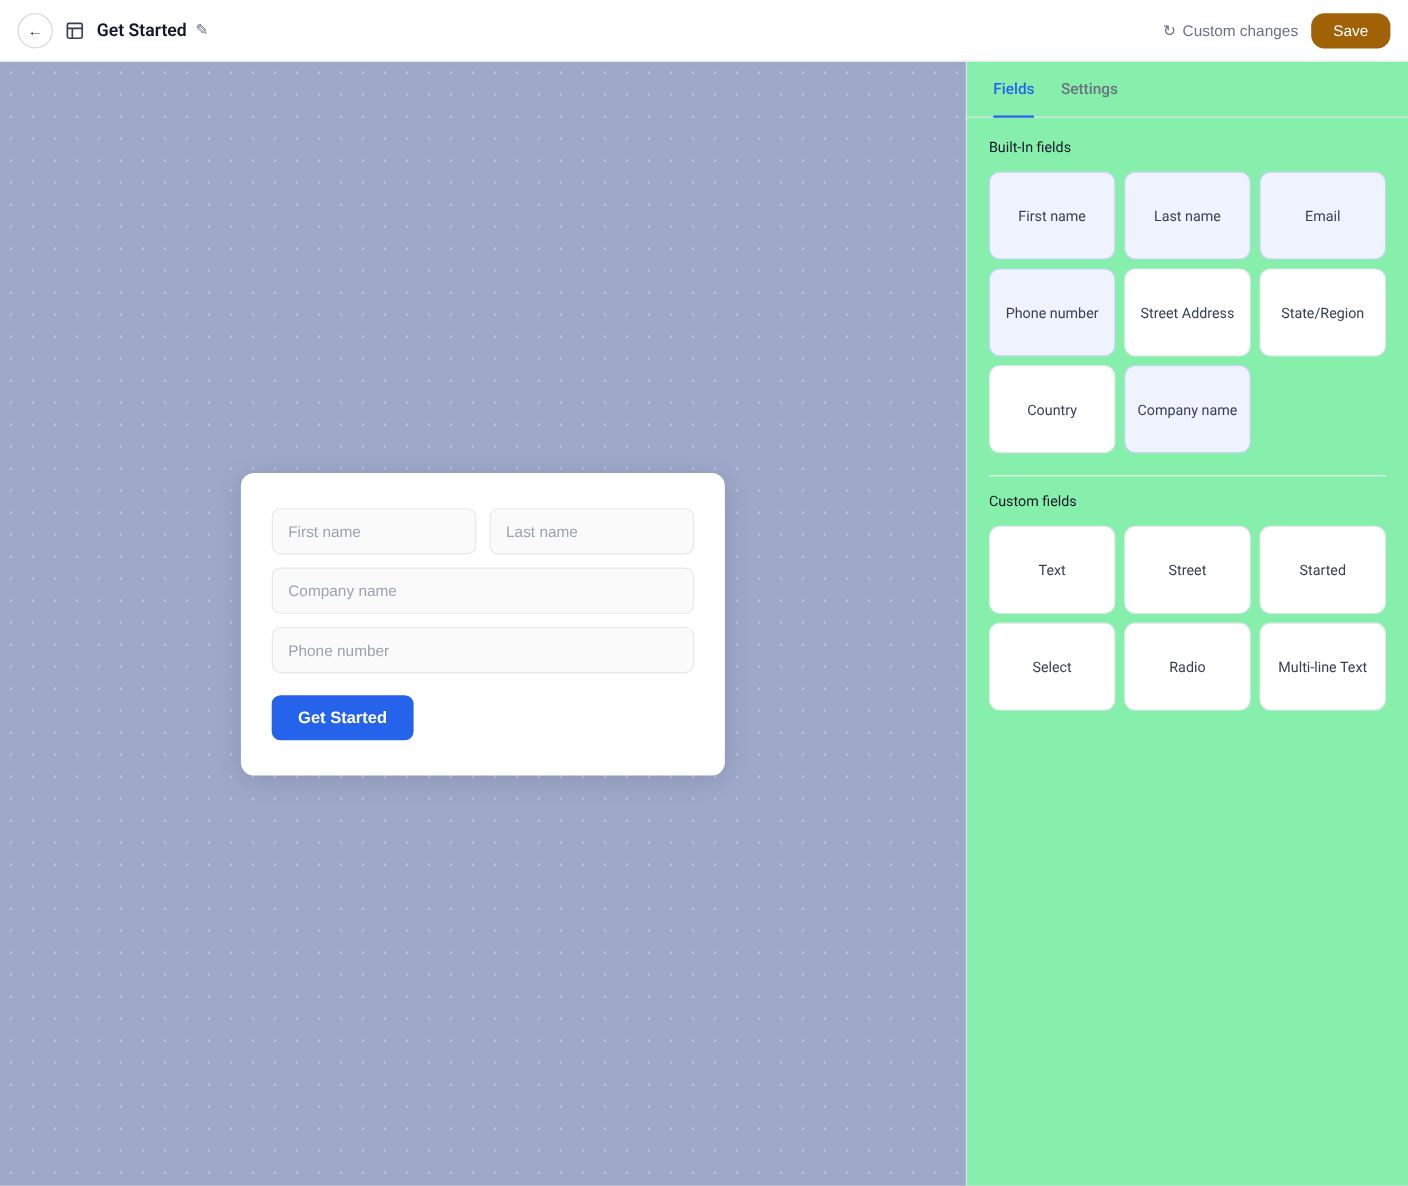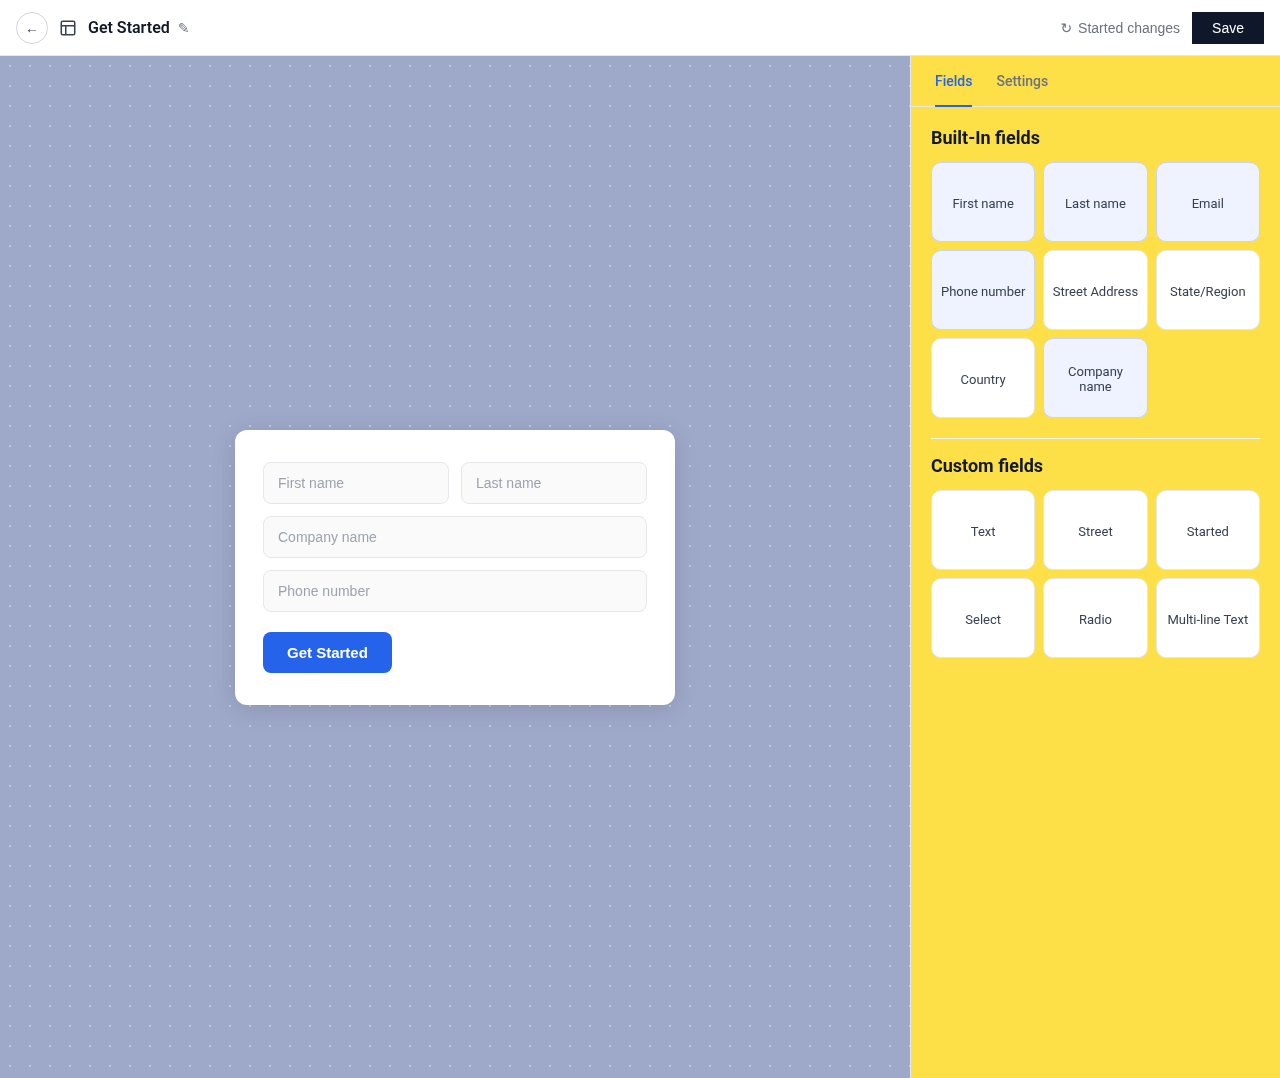--- a/index.html
+++ b/index.html
@@ -55,24 +55,24 @@
     }
     .discard-btn {
       background: none;
       border: none;
       color: #6b7280;
       font-size: 14px;
       cursor: pointer;
       display: flex; align-items: center; gap: 6px;
     }
     .save-btn {
-      background: #0f172a;
+      background: #a16207;
       color: #fff;
       border: none;
-      border-radius: 0;
+      border-radius: 12px;
       padding: 8px 20px;
       font-size: 14px;
       font-weight: 500;
       cursor: pointer;
     }
 
     
     .main-layout {
       display: flex;
       height: calc(1078px - 56px);
@@ -121,22 +121,22 @@
       border-radius: 8px;
       padding: 12px 24px;
       font-size: 15px;
       font-weight: 600;
       cursor: pointer;
       margin-top: 8px;
     }
 
     
     .right-panel {
-      width: 370px;
-      background: #fde047;
+      width: 402px;
+      background: #86efac;
       border-left: 1px solid #e5e7eb;
       display: flex;
       flex-direction: column;
       overflow-y: auto;
     }
 
     
     .panel-tabs {
       display: flex;
       border-bottom: 1px solid #e5e7eb;
@@ -157,22 +157,22 @@
       color: #2563eb;
       border-bottom: 2px solid #2563eb;
     }
 
     
     .panel-content {
       padding: 20px 20px;
       flex: 1;
     }
     .section-title {
-      font-size: 18px;
-      font-weight: 700;
+      font-size: 13px;
+      font-weight: 400;
       color: #111827;
       margin-bottom: 14px;
     }
 
     
     .field-grid {
       display: grid;
       grid-template-columns: repeat(3, 1fr);
       gap: 8px;
       margin-bottom: 20px;
@@ -217,21 +217,21 @@
         <line x1="3" y1="9" x2="21" y2="9"></line>
         <line x1="9" y1="21" x2="9" y2="9"></line>
       </svg>
     </span>
     <span class="page-title">Get Started</span>
     <span class="edit-icon">✎</span>
   </div>
   <div class="topbar-right">
     <button class="discard-btn">
       <span>↻</span>
-      <span>Started changes</span>
+      <span>Custom changes</span>
     </button>
     <button class="save-btn">Save</button>
   </div>
 </div>
 
 <div class="main-layout">
 
   <div class="canvas">
     <div class="form-card">
       <div class="form-row">

